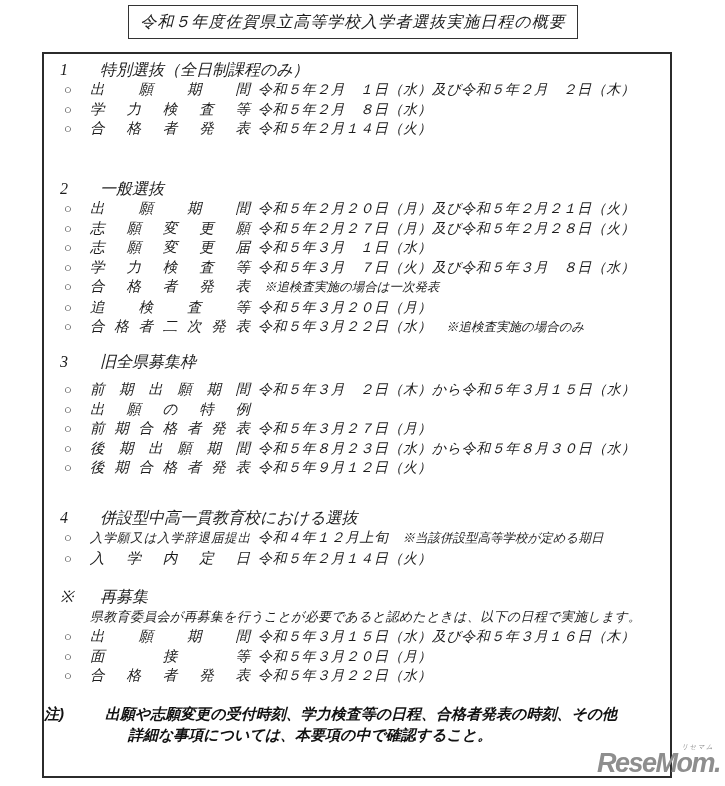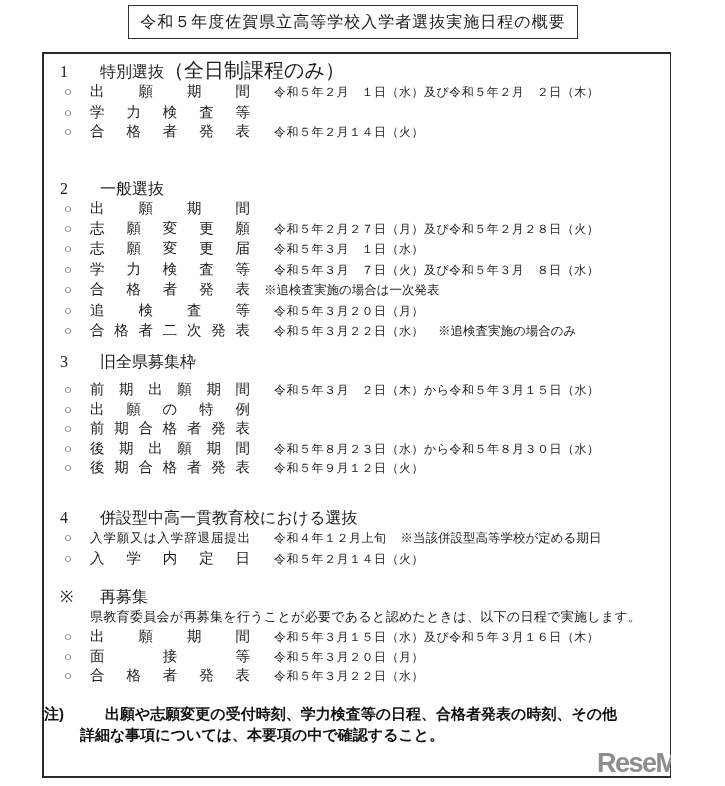--- a/index.html
+++ b/index.html
@@ -1,20 +1,21 @@
 <!DOCTYPE html>
 <html><head>
 <meta charset="utf-8">
 <style>
   * { margin:0; padding:0; box-sizing:border-box; }
   html,body { background:#ffffff; }
   .canvas {
-    position:relative; width:671px; height:786px; background:#ffffff;
+    position:relative; width:725px; height:786px; background:#ffffff;
     font-family:"Liberation Serif","DejaVu Serif",serif; color:#1c1c1c;
     overflow:hidden;
+    font-style:italic;
   }
   
   .title-box {
     position:absolute; left:128px; top:5px; width:450px; height:34px;
     border:1.5px solid #333; display:flex; align-items:center; justify-content:center;
   }
   .title-box .t { font-size:16px; letter-spacing:1px; white-space:nowrap; }
 
   
   .doc-box {
@@ -24,46 +25,46 @@
   .sec { position:absolute; left:16px; right:8px; }
   .sec-1 { top:6px; }
   .sec-2 { top:125px; }
   .sec-3 { top:298px; }
   .sec-4 { top:454px; }
   .sec-sai { top:533px; }
   .sec-note { top:649px; left:0; right:4px; }
 
   .heading { display:flex; align-items:baseline; line-height:20px; font-size:16px; white-space:nowrap; }
   .h-num { display:inline-block; width:40px; flex:0 0 40px; }
-  .h-paren { font-size:20px; }
+  .h-paren { font-size:16px; }
   .h-paren.small { font-size:13px; }
   .h-paren:empty { display:none; }
 
   .rows { }
   .sec-3 .rows { margin-top:8px; }
   .row { display:flex; align-items:baseline; line-height:19.5px; margin-left:4px; white-space:nowrap; }
   .sec-3 .row, .sec-sai .row { line-height:18.5px; }
   .circ { display:inline-block; width:26px; flex:0 0 26px; font-size:13px; }
   .j-label {
     display:inline-flex; justify-content:space-between;
     width:160px; flex:0 0 160px; font-size:14.5px;
   }
   .j-label.compact { font-size:12.5px; letter-spacing:-0.3px; }
-  .date { margin-left:24px; font-size:12px; letter-spacing:0.5px; }
+  .date { margin-left:8px; font-size:14px; letter-spacing:0.5px; }
   .date-note { margin-left:14px; font-size:12.5px; }
   .date-note:empty { display:none; }
   .wide-gap { }
 
   .intro { margin-left:30px; font-size:13px; line-height:20px; letter-spacing:0.3px; white-space:nowrap; }
 
   
   .sec-note { font-family:"Liberation Sans","DejaVu Sans",sans-serif; font-weight:700; color:#111; }
   .note-l1 { display:flex; align-items:baseline; line-height:21px; font-size:15px; white-space:nowrap; }
   .note-head { display:inline-block; width:61px; flex:0 0 61px; }
-  .note-l2 { padding-left:36px; line-height:22px; font-size:15px; white-space:nowrap; }
+  .note-l2 { padding-left:36px; line-height:22px; font-size:15px; white-space:nowrap;margin-left:48px; }
 
   
   .logo {
     position:absolute; left:597px; top:747px; z-index:5;
     font-family:"Liberation Sans","DejaVu Sans",sans-serif;
     font-weight:700; font-size:27px; letter-spacing:-1.5px; color:#8e8e8e;
     line-height:32px; white-space:nowrap;
   }
   .logo .ruby {
     position:absolute; top:-3px; right:6px; font-size:6.5px; font-weight:400;
@@ -100,20 +101,21 @@
         </div>
         <div class="row">
           <span class="circ">○</span>
           <span class="j-label">
               <span>学</span>
               <span>力</span>
               <span>検</span>
               <span>査</span>
               <span>等</span>
             </span>
+          <span class="date">令和５年２月　８日（水）</span>
         </div>
         <div class="row">
           <span class="circ">○</span>
           <span class="j-label">
               <span>合</span>
               <span>格</span>
               <span>者</span>
               <span>発</span>
               <span>表</span>
             </span>
@@ -129,20 +131,21 @@
       </div>
       <div class="rows">
         <div class="row">
           <span class="circ">○</span>
           <span class="j-label">
               <span>出</span>
               <span>願</span>
               <span>期</span>
               <span>間</span>
             </span>
+          <span class="date">令和５年２月２０日（月）及び令和５年２月２１日（火）</span>
         </div>
         <div class="row">
           <span class="circ">○</span>
           <span class="j-label">
               <span>志</span>
               <span>願</span>
               <span>変</span>
               <span>更</span>
               <span>願</span>
             </span>
@@ -241,20 +244,21 @@
           <span class="circ">○</span>
           <span class="j-label">
               <span>前</span>
               <span>期</span>
               <span>合</span>
               <span>格</span>
               <span>者</span>
               <span>発</span>
               <span>表</span>
             </span>
+          <span class="date">令和５年３月２７日（月）</span>
         </div>
         <div class="row">
           <span class="circ">○</span>
           <span class="j-label">
               <span>後</span>
               <span>期</span>
               <span>出</span>
               <span>願</span>
               <span>期</span>
               <span>間</span>

